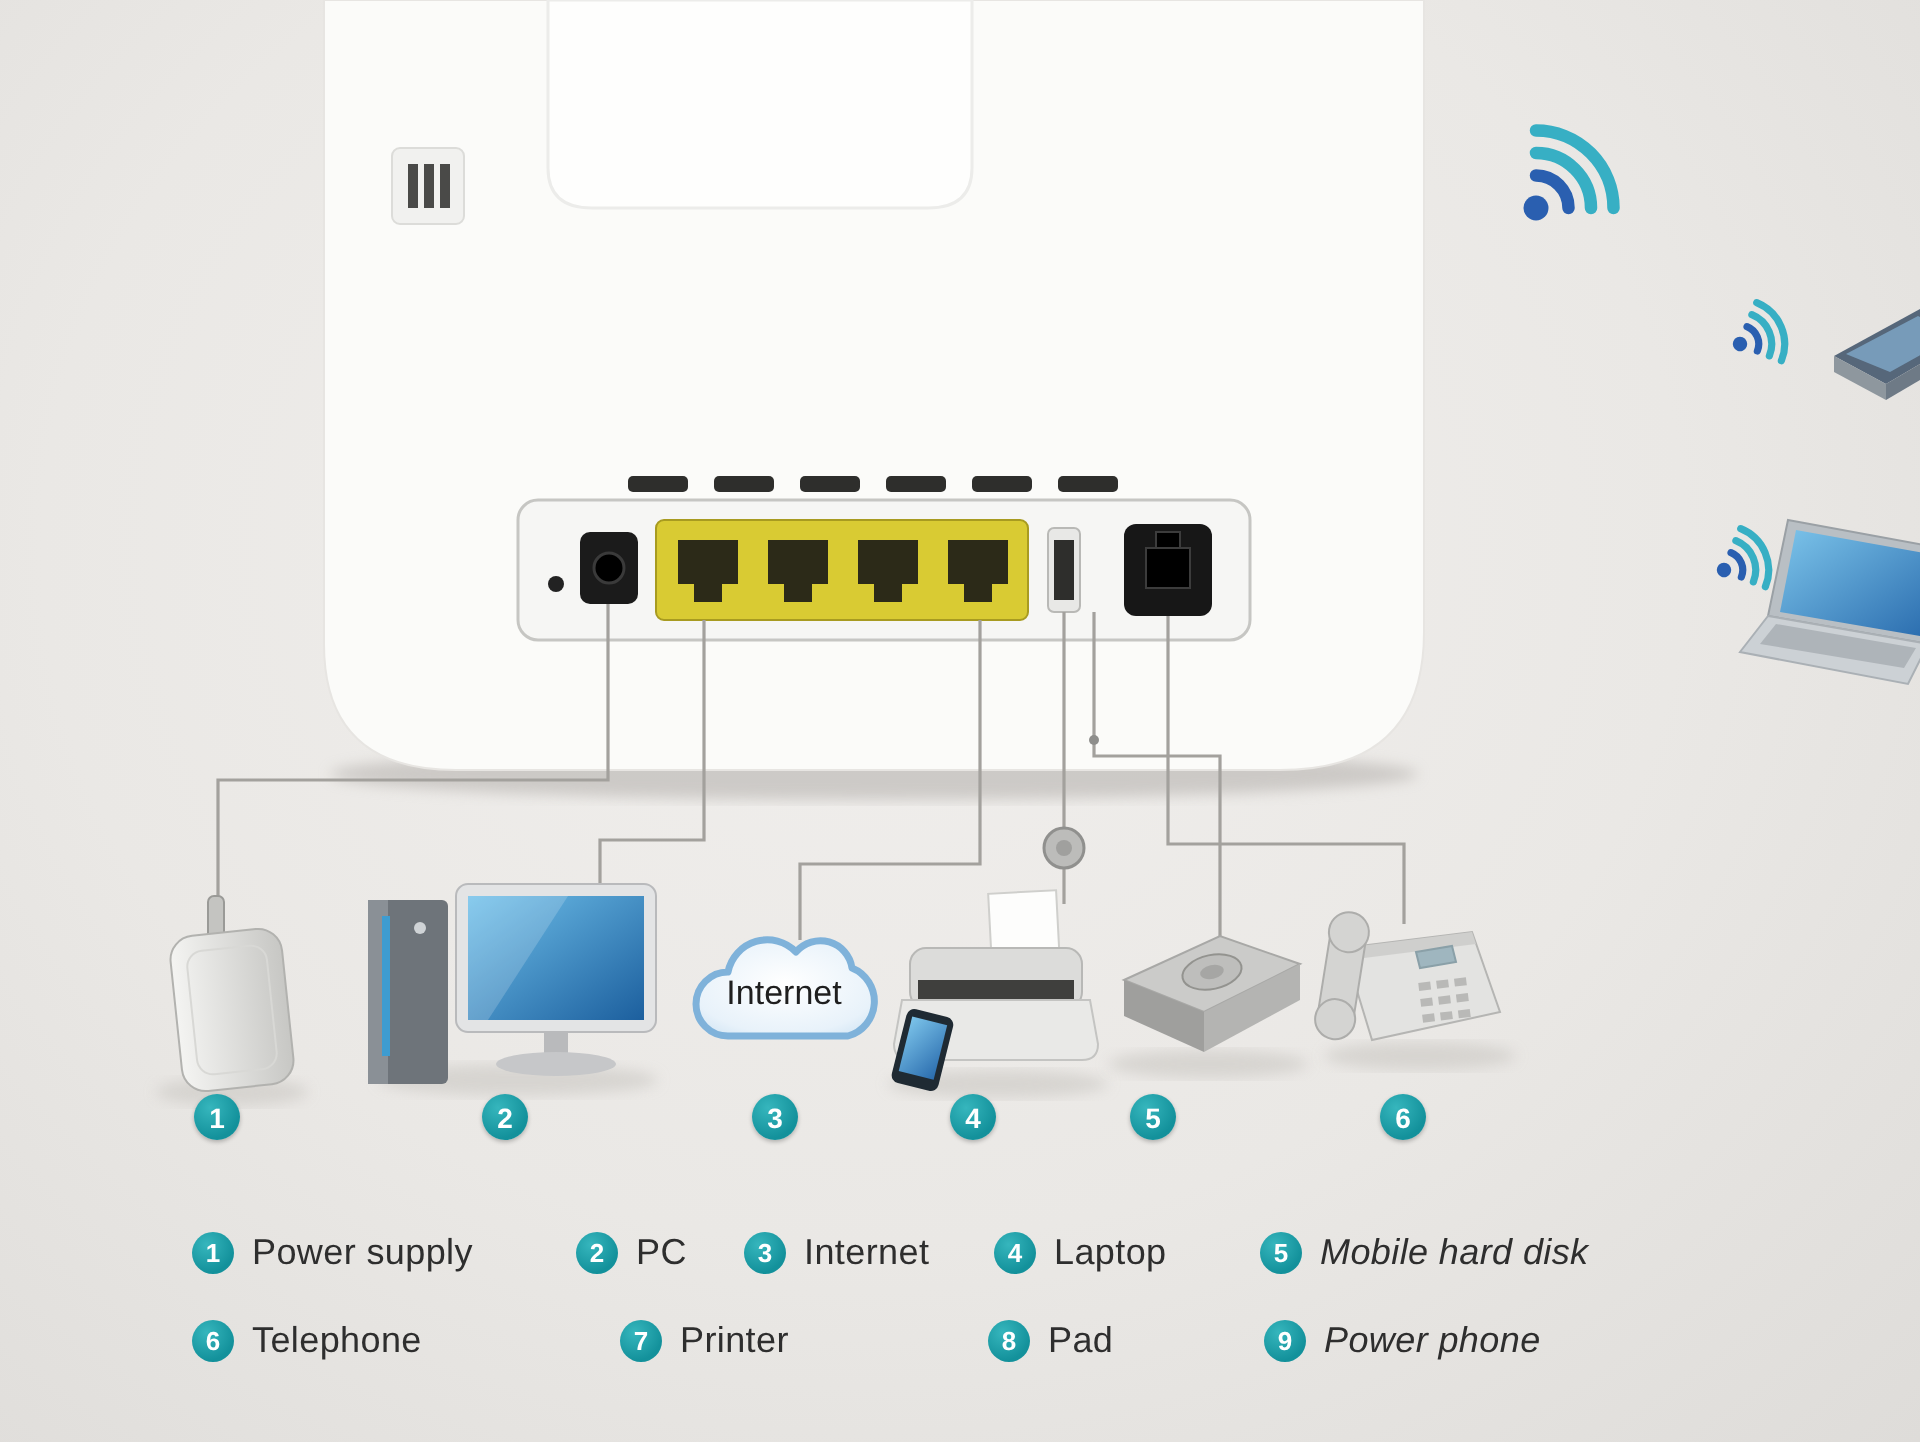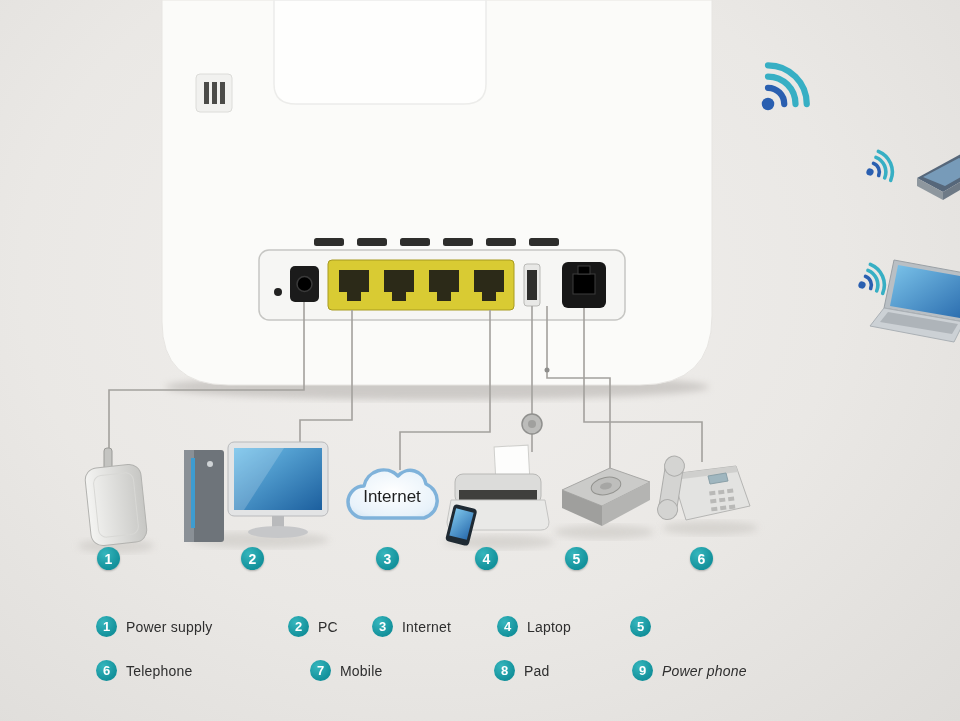--- a/index.html
+++ b/index.html
@@ -17,21 +17,21 @@
     display:flex;align-items:center;justify-content:center;
     box-shadow:0 1px 2px rgba(0,0,0,0.25);
   }
   .legend-item{position:absolute;display:flex;align-items:center;gap:9px;white-space:nowrap;}
   .badge{
     width:21px;height:21px;border-radius:50%;flex:0 0 21px;
     background:radial-gradient(circle at 35% 30%, #36b6bd 0%, #13919b 70%);
     color:#fff;font-size:13px;font-weight:bold;
     display:flex;align-items:center;justify-content:center;
   }
-  .legend-label{font-size:14px;color:#2e2e2e;letter-spacing:0.2px;}
+  .legend-label{font-size:18px;color:#2e2e2e;letter-spacing:0.2px;}
   .italic{font-style:italic;}
   .cloud-label{
     position:absolute;left:328px;top:487px;width:104px;text-align:center;
     font-size:17px;color:#1f1f1f;
   }
 </style>
 </head>
 <body>
 
 <div class="scene">
@@ -255,29 +255,30 @@
   <div class="legend-item" style="left:360px;top:616px">
     <span class="badge">3</span>
     <span class="legend-label">Internet</span>
   </div>
   <div class="legend-item" style="left:485px;top:616px">
     <span class="badge">4</span>
     <span class="legend-label">Laptop</span>
   </div>
   <div class="legend-item" style="left:618px;top:616px">
     <span class="badge">5</span>
+    <span class="legend-label italic">Mobile hard disk</span>
   </div>
 
   <div class="legend-item" style="left:84px;top:660px">
     <span class="badge">6</span>
     <span class="legend-label">Telephone</span>
   </div>
   <div class="legend-item" style="left:298px;top:660px">
     <span class="badge">7</span>
-    <span class="legend-label">Mobile</span>
+    <span class="legend-label">Printer</span>
   </div>
   <div class="legend-item" style="left:482px;top:660px">
     <span class="badge">8</span>
     <span class="legend-label">Pad</span>
   </div>
   <div class="legend-item" style="left:620px;top:660px">
     <span class="badge">9</span>
     <span class="legend-label italic">Power phone</span>
   </div>
 

